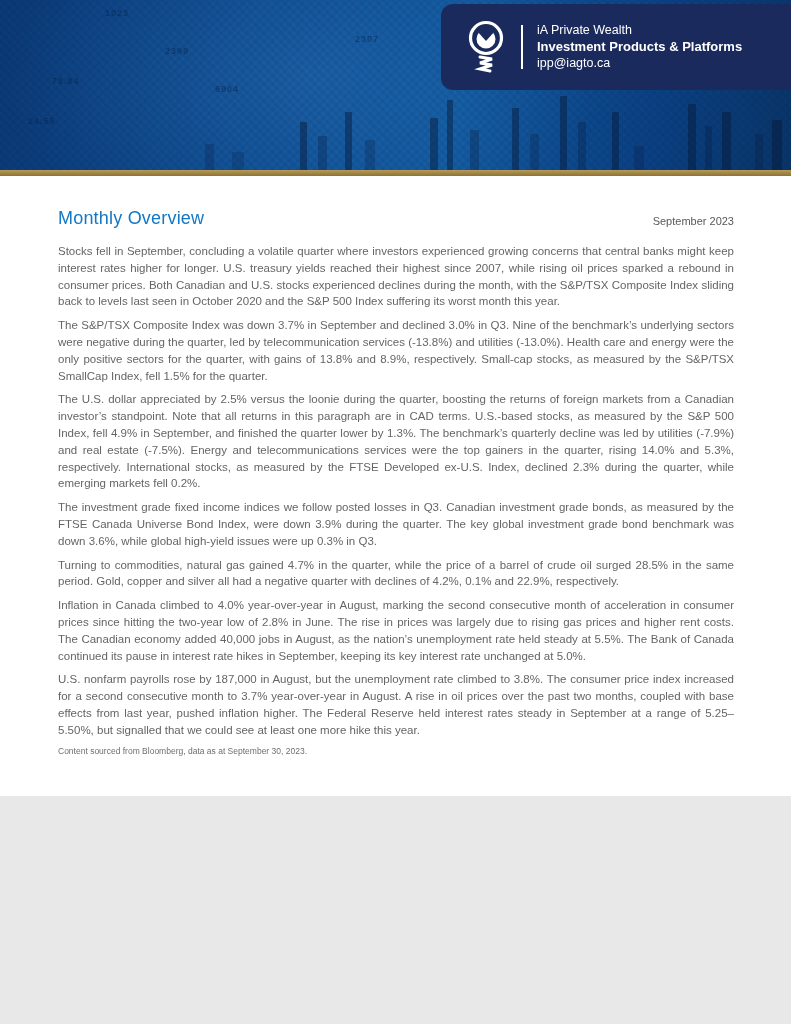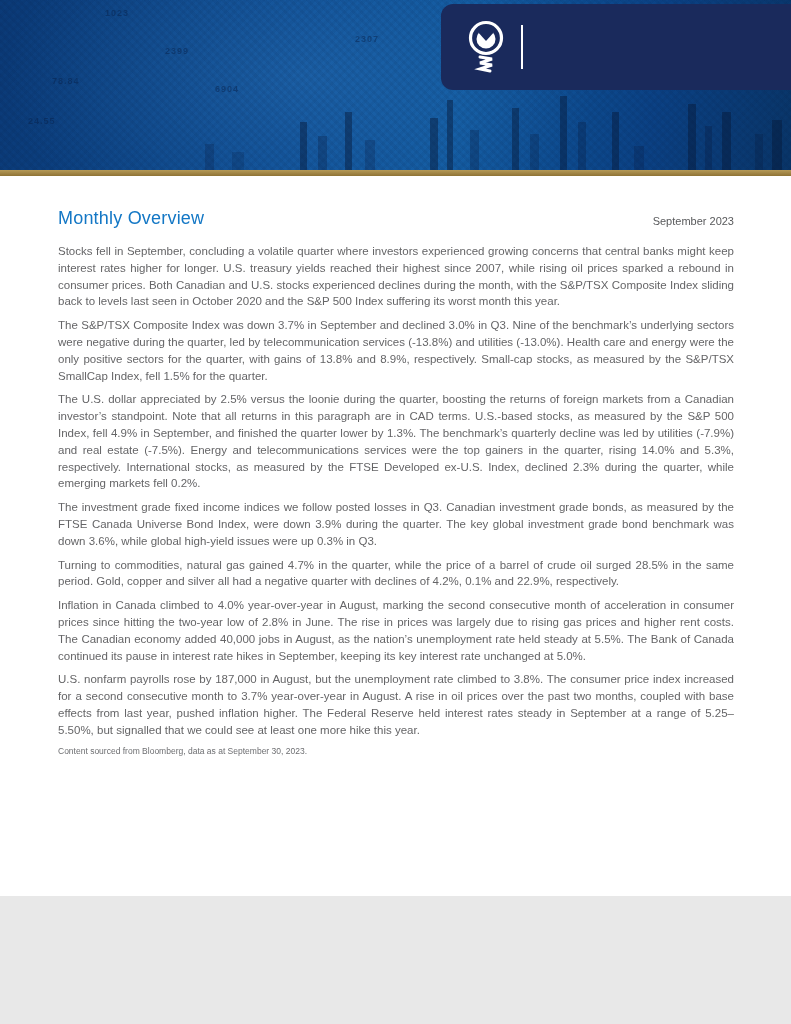--- a/index.html
+++ b/index.html
@@ -1,19 +1,19 @@
 <!DOCTYPE html>
 <html><head>
 <meta charset="utf-8">
 <style>
   * { margin: 0; padding: 0; box-sizing: border-box; }
   html, body { background: #e8e8e8; }
   body { font-family: "Liberation Sans", sans-serif; }
   .page {
-    position: relative; width: 791px; height: 896px;
+    position: relative; width: 791px; height: 796px;
     margin: 0 auto; background: #ffffff; overflow: hidden;
   }
 
   
   .banner {
     position: absolute; top: 0; left: 0; width: 791px; height: 170px;
     background:
       radial-gradient(ellipse 420px 260px at 38% 45%, rgba(54,130,200,0.35), rgba(0,0,0,0) 70%),
       linear-gradient(100deg, #0b3a77 0%, #0d4c92 38%, #11599f 58%, #0b4184 82%, #093568 100%);
     overflow: hidden;
@@ -155,20 +155,25 @@
   </div>
 
   <div class="badge">
     <svg class="bulb" viewBox="0 0 46 56">
       <circle cx="23" cy="19" r="15.5" fill="none" stroke="#ffffff" stroke-width="3.2"></circle>
       <circle cx="23" cy="20" r="9.5" fill="#ffffff"></circle>
       <path d="M14 12 L23 22 L32 12 L32 9 L14 9 Z" fill="#1a2a5c"></path>
       <path d="M17 38 L29 40 L17 44 L29 46 L17 50 L27 52" fill="none" stroke="#ffffff" stroke-width="3" stroke-linecap="round"></path>
     </svg>
     <div class="sep"></div>
+    <div class="badge-text">
+      <div class="l1">iA Private Wealth</div>
+      <div class="l2">Investment Products &amp; Platforms</div>
+      <div class="l3">ipp@iagto.ca</div>
+    </div>
   </div>
 
   <div class="gold-rule"></div>
 
   <div class="overview-head">
     <div class="overview-title">Monthly Overview</div>
     <div class="overview-date">September 2023</div>
   </div>
 
   <div class="body-copy">

